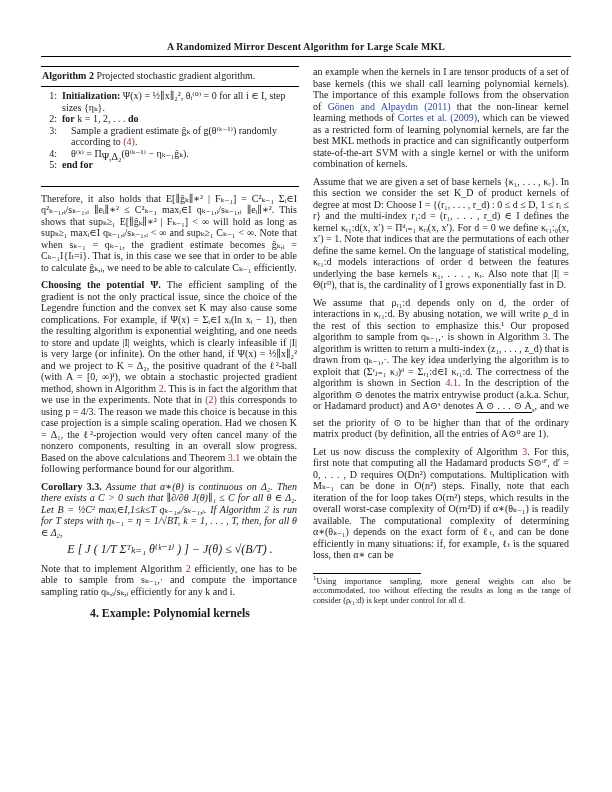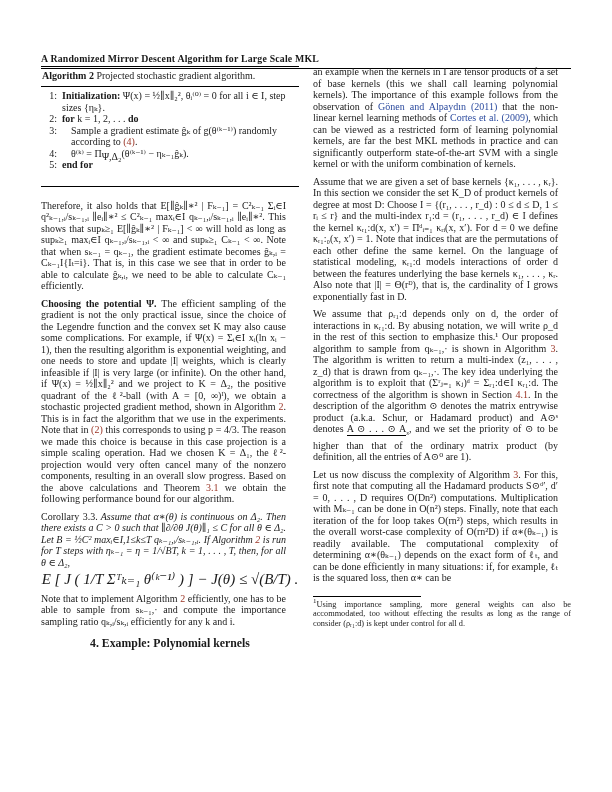--- a/index.html
+++ b/index.html
@@ -5,55 +5,55 @@
   html,body{margin:0;padding:0;background:#ffffff;}
   .page{
     position:relative;
     width:612px;height:792px;
     background:#ffffff;
     font-family:"Liberation Serif","DejaVu Serif",serif;
     color:#1a1a1a;
     overflow:hidden;
   }
   .header{
-    position:absolute;top:53px;left:41px;width:530px;
-    font-weight:bold;font-size:9.8px;
+    position:absolute;top:41px;left:41px;width:530px;
+    text-align:center;font-weight:bold;font-size:9.8px;
     border-bottom:1.1px solid #000;padding-bottom:4px;
     letter-spacing:.2px;
   }
   .cols{
     position:absolute;top:66px;left:41px;width:530px;
     display:flex;gap:14px;
   }
   .col{width:258px;font-size:10px;line-height:11.5px;text-align:justify;}
-  .col p{margin:0 13px 6px 0;}
+  .col p{margin:0 2px 6px 0;}
   b.lead{font-weight:bold;}
   .cite{color:#2b4a9e;}
   .iref{color:#9a3324;}
   a.lk{text-decoration:none;cursor:pointer;}
   
   .algo{
     border-top:1.6px solid #000;border-bottom:1.6px solid #000;
-    margin-bottom:13px;padding-bottom:15px;
+    margin-bottom:6px;padding-bottom:15px;
   }
   .algo-title{
     font-size:10px;line-height:12px;padding:3px 1px 4px 1px;
     border-bottom:.8px solid #000;text-align:left;
   }
   .algo-body{padding-top:3px;}
   .aline{display:flex;margin:0;padding:0 1px;}
   .anum{flex:0 0 15px;text-align:right;margin-right:5px;}
   .acontent{flex:1;text-align:left;}
   .aindent{padding-left:9px;}
   
   .cor{font-style:italic;}
-  .cor .chead{font-style:normal;font-weight:normal;}
+  .cor .chead{font-style:normal;font-weight:bold;}
   .equation{
     text-align:center;font-style:italic;margin:5px 0 7px 0;
-    font-size:15px;
+    font-size:12px;
   }
   
   h2.sec{
     font-size:11.8px;font-weight:bold;margin:10px 0 7px 0;
     text-align:center;line-height:13px;
   }
   
   .ubrace{border-bottom:1px solid #000;padding-bottom:.5px;}
   .ubrace-s{font-size:7px;font-style:italic;vertical-align:sub;}
   

